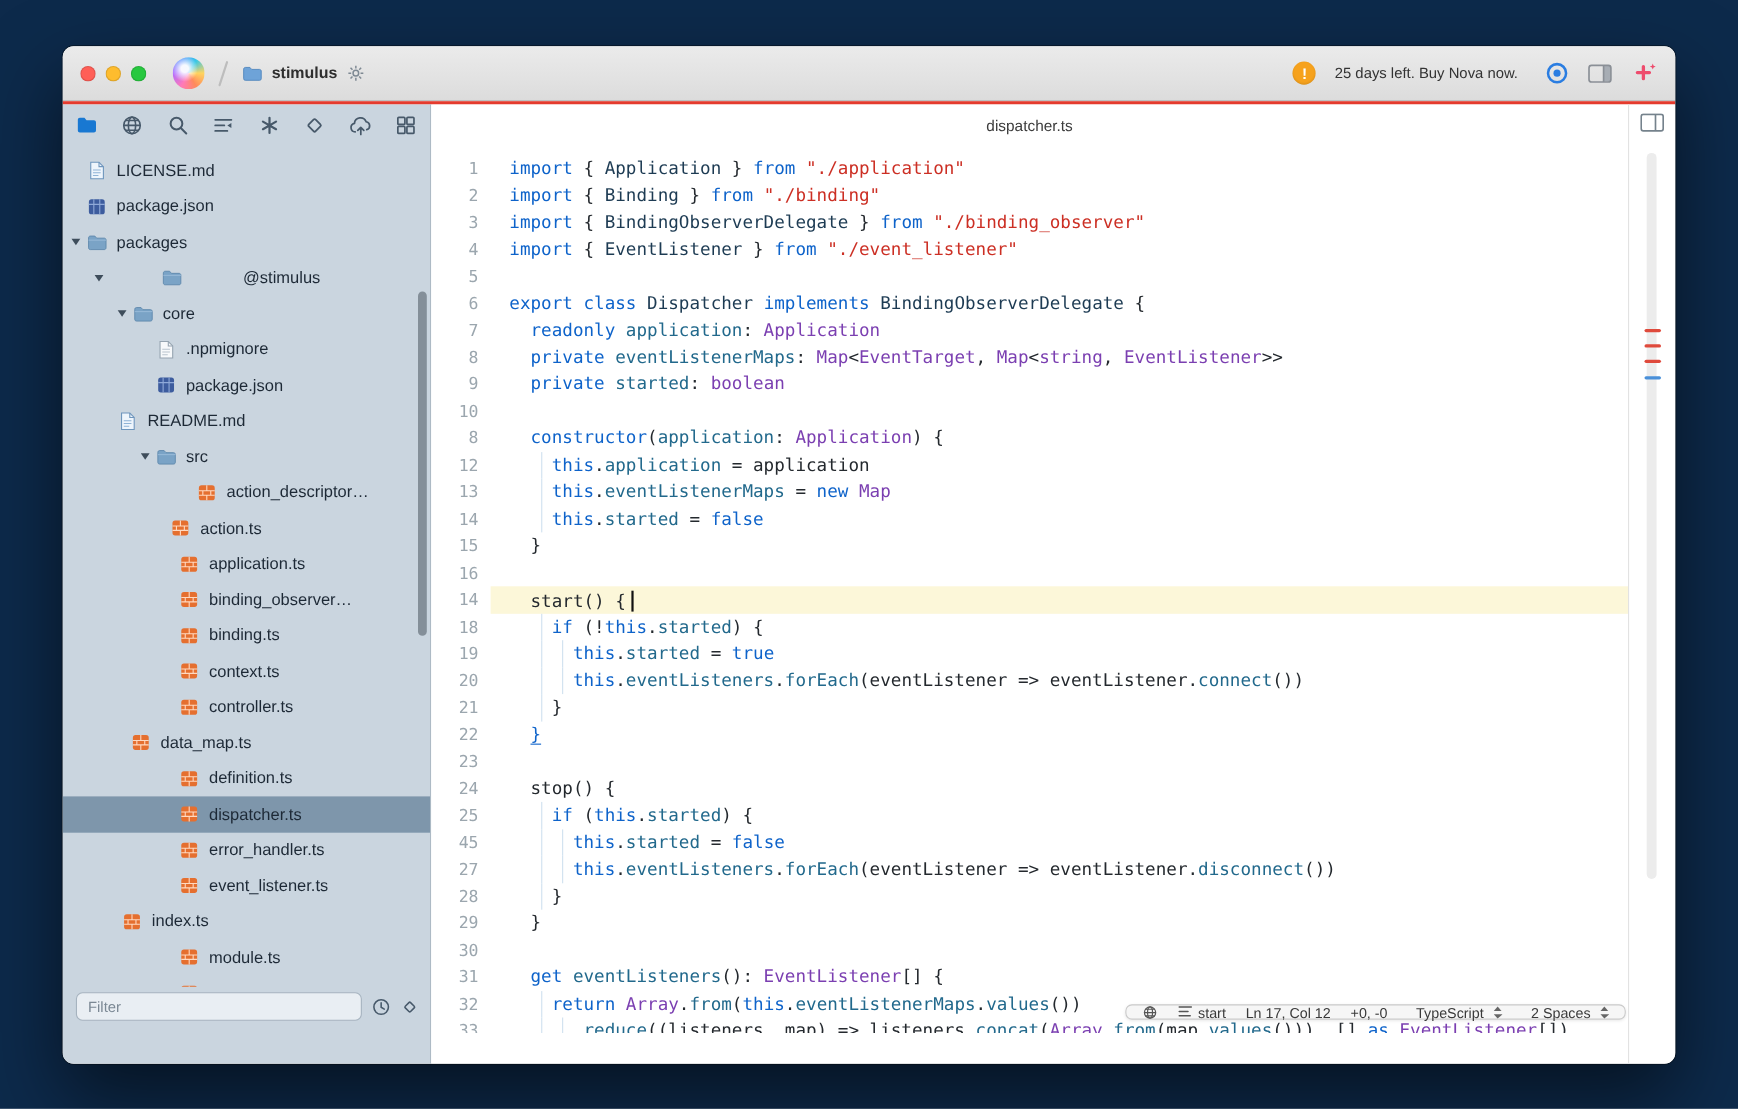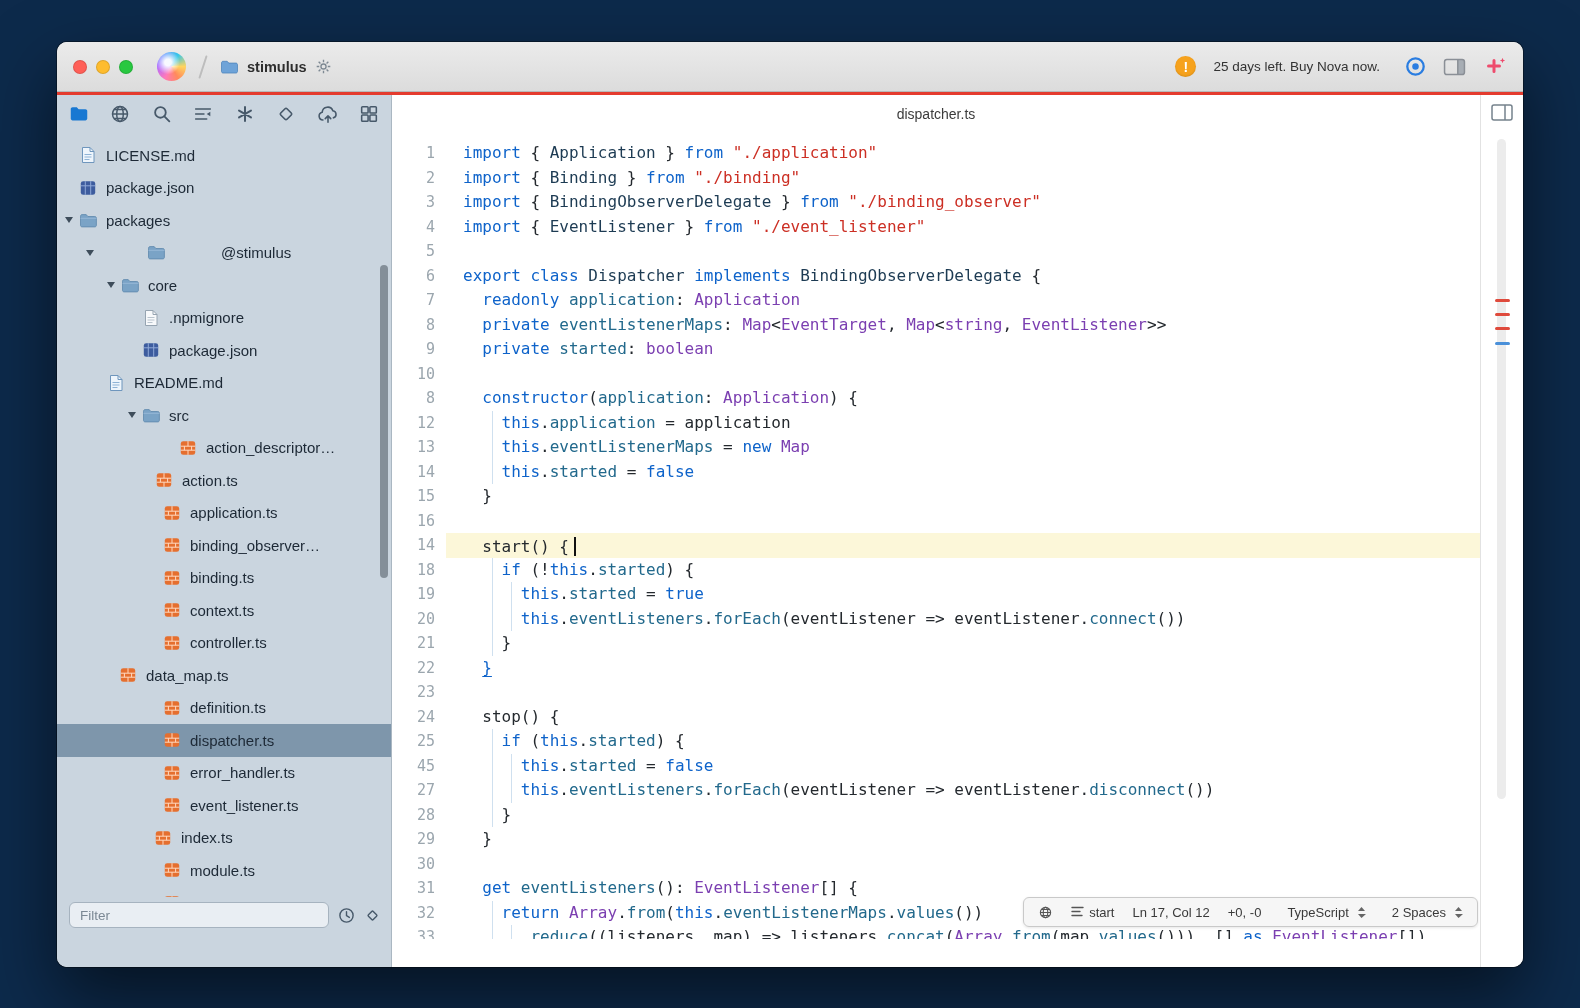--- a/index.html
+++ b/index.html
@@ -79,21 +79,21 @@
   .gutter { flex:0 0 54px; text-align:right; padding-right:11px; color:#9ba6ae; font-size:15px; }
   .line-content { flex:1; position:relative; padding-left:17px; min-width:0; }
   .code-line.current .line-content { background:var(--current-line-bg); }
   .guide { position:absolute; top:0; bottom:0; width:1px; background:#cfe0ef; }
   .caret { display:inline-block; width:2px; height:19px; background:#111; margin-left:5px; transform:translateY(4px); }
   .tok-k{color:var(--keyword)} .tok-s{color:var(--string)} .tok-t{color:var(--type)}
   .tok-p{color:var(--property)} .tok-n{color:var(--name)} .tok-o{color:var(--plain)}
   .tok-m{color:var(--keyword); text-decoration:underline; text-underline-offset:3px;}
 
   
-  .status-pill { position:absolute; right:2px; bottom:40px; height:30px;
+  .status-pill { position:absolute; right:2px; bottom:40px; height:14px;
     background:rgba(246,246,246,.96); border:1px solid #c9c9c9; border-radius:6px;
     display:flex; align-items:center; padding:0 14px; font-size:13px; color:#3a3a3a;
     box-shadow:0 1px 3px rgba(0,0,0,.10); }
   .st-group { display:flex; align-items:center; gap:5px; }
   .st-sep { width:18px; } .st-sep.wide { width:26px; }
   .chev { display:flex; align-items:center; margin-left:3px; }
 
   
   .rail { width:43px; flex:0 0 43px; border-left:1px solid #e2e2e2; background:#fff;
     display:flex; flex-direction:column; position:relative; }
@@ -424,21 +424,21 @@
           <div class="tree-row" style="padding-left: 88px;">
             <span class="disclosure"></span>
             <span class="file-icon">
               <svg width="18" height="18" viewBox="0 0 18 18">
                 <rect x="1.8" y="2.2" width="14.4" height="13.6" rx="2.4" fill="#e56f2f"></rect>
                 <path d="M1.8 7.2h14.4M1.8 11.2h14.4M9 2.2v5M5.4 7.2v4M12.6 7.2v4M9 11.2v4.6" stroke="#ffd9c0" stroke-width="1" fill="none"></path>
               </svg>
             </span>
             <span class="tree-label">event_listener.ts</span>
           </div>
-          <div class="tree-row" style="padding-left: 79px;">
+          <div class="tree-row" style="padding-left: 36px;">
             <span class="disclosure"></span>
             <span class="file-icon">
               <svg width="18" height="18" viewBox="0 0 18 18">
                 <rect x="1.8" y="2.2" width="14.4" height="13.6" rx="2.4" fill="#e56f2f"></rect>
                 <path d="M1.8 7.2h14.4M1.8 11.2h14.4M9 2.2v5M5.4 7.2v4M12.6 7.2v4M9 11.2v4.6" stroke="#ffd9c0" stroke-width="1" fill="none"></path>
               </svg>
             </span>
             <span class="tree-label">index.ts</span>
           </div>
           <div class="tree-row" style="padding-left: 88px;">

